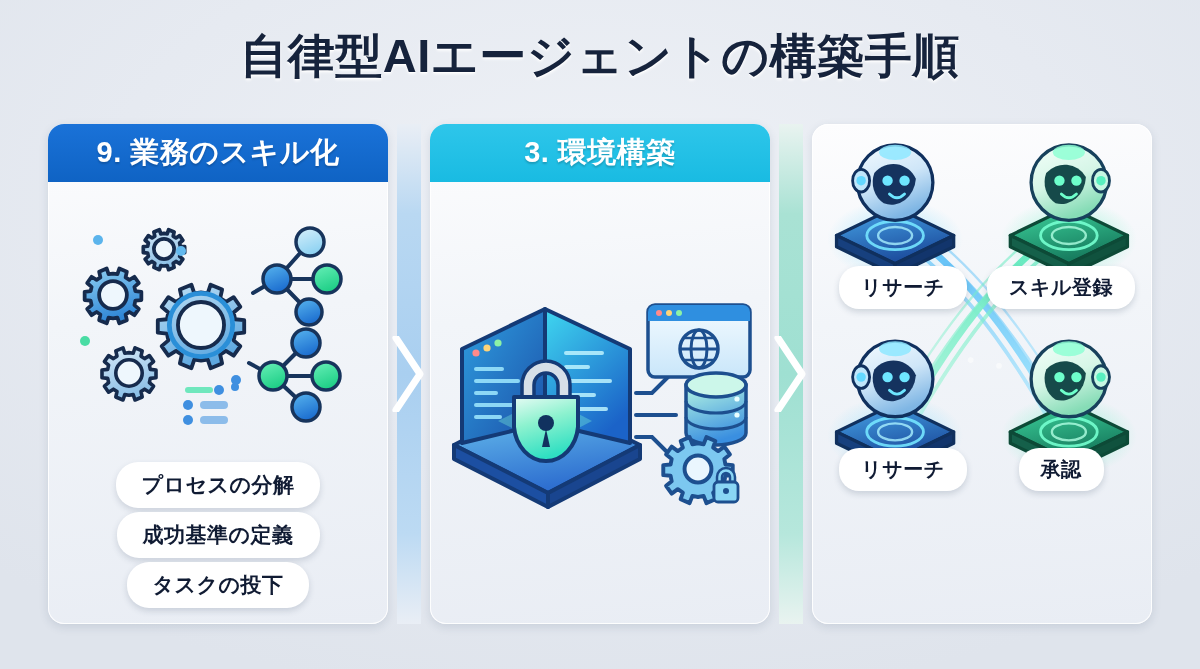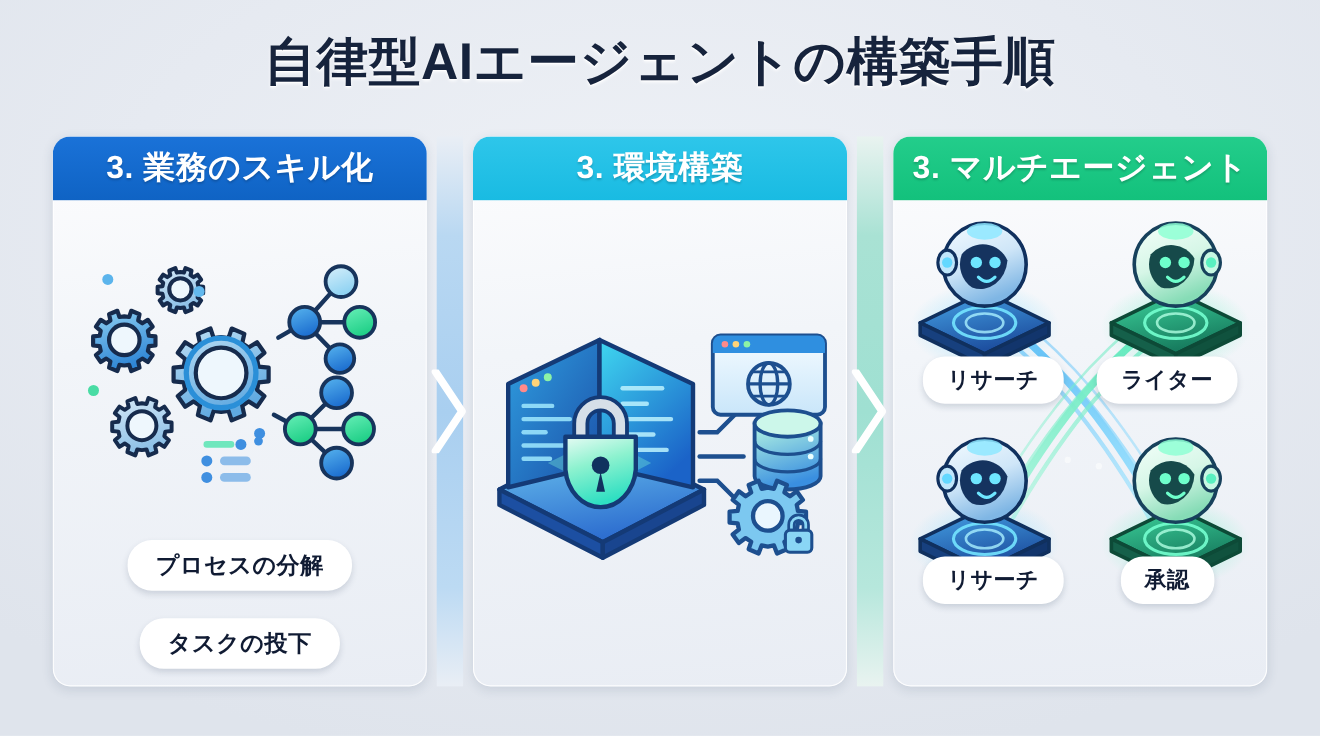--- a/index.html
+++ b/index.html
@@ -64,21 +64,21 @@
   .c1 .card-head{ background:linear-gradient(180deg,#1a72d8 0%,#0f63c4 100%); }
   .c2 .card-head{ background:linear-gradient(180deg,#2ec6ea 0%,#19bbe2 100%); }
   .c3 .card-head{ background:linear-gradient(180deg,#23cd8b 0%,#13c17c 100%); }
 
   .art{
     flex:1 1 auto; position:relative;
     display:flex; align-items:center; justify-content:center;
   }
   .pills{
     flex:0 0 auto; padding:0 14px 16px;
-    display:flex; flex-direction:column; align-items:center; gap:25px;
+    display:flex; flex-direction:column; align-items:center; gap:4px;
   }
   .pill{
     background:#fff; color:#101b33;
     font-size:21px; font-weight:bold; letter-spacing:.5px;
     padding:9px 26px; border-radius:22px; white-space:nowrap;
     box-shadow:0 3px 6px rgba(40,60,90,.17);
   }
 
   
   .agents{
@@ -106,21 +106,21 @@
 </head>
 <body>
 
 <div class="title-wrap">
   <div class="title">自律型AIエージェントの構築手順</div>
 </div>
 
 <div class="rail">
 
   <div class="card c1">
-    <div class="card-head">3. 業務のスキル化</div>
+    <div class="card-head">9. 業務のスキル化</div>
 
     <div class="art">
       <svg width="310" height="215" viewBox="0 0 310 215">
         <defs>
           <linearGradient id="g1" x1="0" y1="0" x2="0.4" y2="1">
             <stop offset="0" stop-color="#bfe0f5"></stop>
               <stop offset="1" stop-color="#5ea8e0"></stop>
           </linearGradient>
           <linearGradient id="g2" x1="0" y1="0" x2="0.3" y2="1">
             <stop offset="0" stop-color="#8fd0f2"></stop>
@@ -207,20 +207,21 @@
         <circle cx="243" cy="192" r="14" fill="url(#nodeB)" stroke="#17345c" stroke-width="3.5"></circle>
 
         <circle cx="35" cy="25" r="5" fill="#5bb4ec"></circle>
         <circle cx="118" cy="36" r="5" fill="#63b9ee"></circle>
         <circle cx="22" cy="126" r="5" fill="#49dca4"></circle>
       </svg>
     </div>
 
     <div class="pills">
       <div class="pill">プロセスの分解</div>
+      <div class="pill">成功基準の定義</div>
       <div class="pill">タスクの投下</div>
     </div>
   </div>
 
   <div class="gap blue">
     <div class="band"></div>
     <svg class="chev" viewBox="0 0 38 76">
       <path d="M6,2 L30,38 L6,74" fill="none" stroke="#ffffff" stroke-width="7" stroke-linecap="round" stroke-linejoin="round"></path>
     </svg>
   </div>
@@ -339,21 +340,20 @@
   </div>
 
   <div class="gap green">
     <div class="band"></div>
     <svg class="chev" viewBox="0 0 38 76">
       <path d="M6,2 L30,38 L6,74" fill="none" stroke="#ffffff" stroke-width="7" stroke-linecap="round" stroke-linejoin="round"></path>
     </svg>
   </div>
 
   <div class="card c3">
-    <div class="card-head">3. マルチエージェント</div>
 
     <div class="art">
       <div class="agents">
 
         <svg class="streams" viewBox="0 0 360 430" preserveAspectRatio="none">
           <defs>
             <linearGradient id="sB" x1="0" y1="0" x2="1" y2="1">
               <stop offset="0" stop-color="#4fb7f5"></stop>
                 <stop offset="1" stop-color="#a7e8ff"></stop>
             </linearGradient>
@@ -451,21 +451,21 @@
           <use href="#botB" transform="translate(88,274)"></use>
           <use href="#botG" transform="translate(272,274)"></use>
         </svg>
 
         <div class="agent a-tl">
           <div style="height:132px"></div>
           <div class="tag">リサーチ</div>
         </div>
         <div class="agent a-tr">
           <div style="height:132px"></div>
-          <div class="tag">ライター</div>
+          <div class="tag">スキル登録</div>
         </div>
         <div class="agent a-bl">
           <div style="height:132px"></div>
           <div class="tag">リサーチ</div>
         </div>
         <div class="agent a-br">
           <div style="height:132px"></div>
           <div class="tag">承認</div>
         </div>
       </div>

